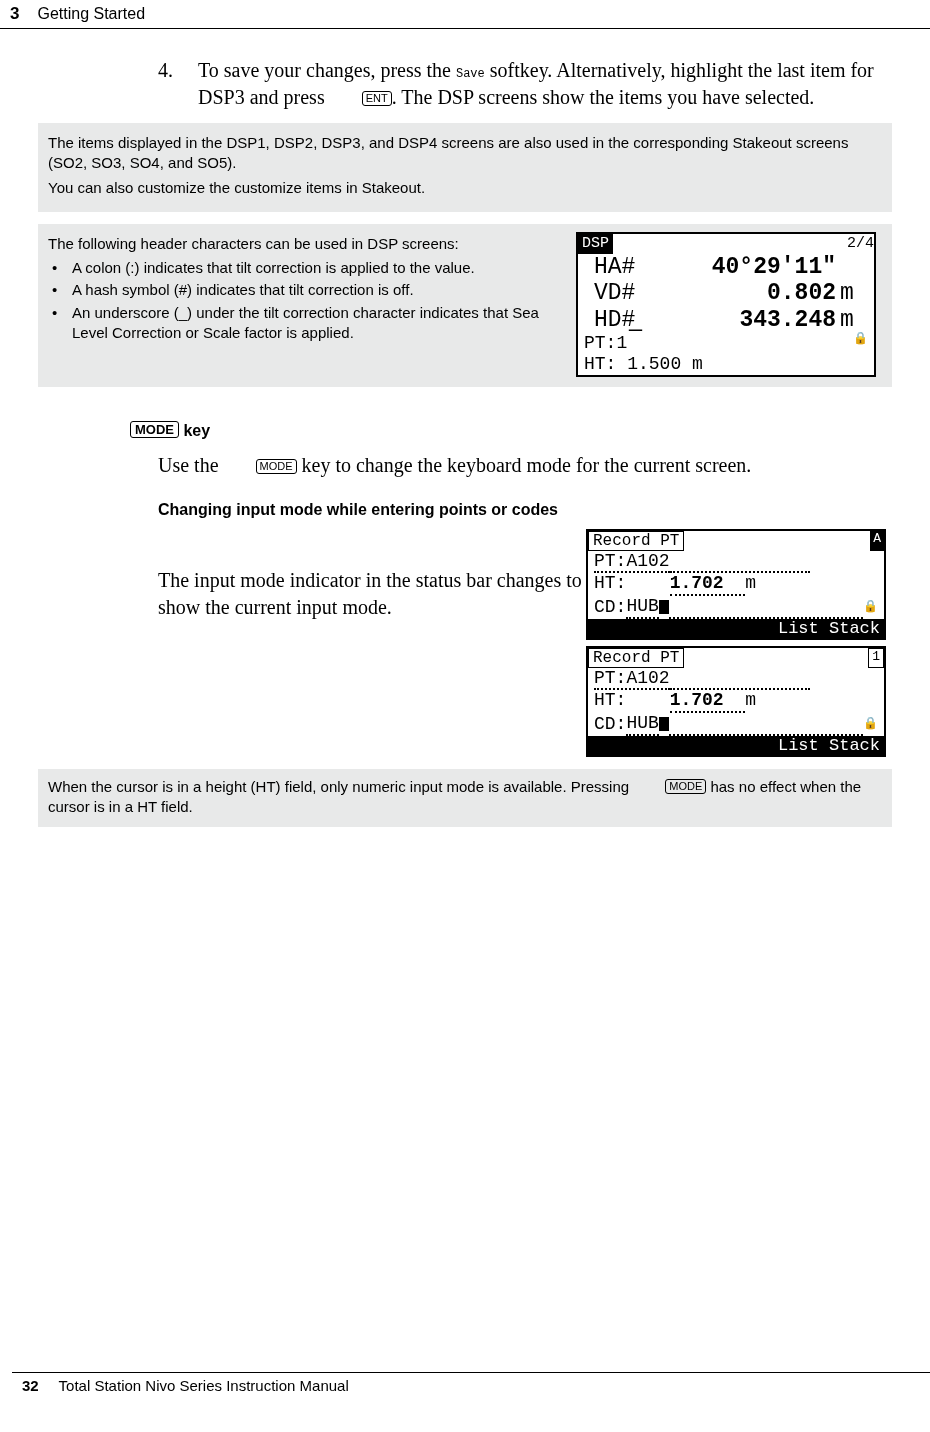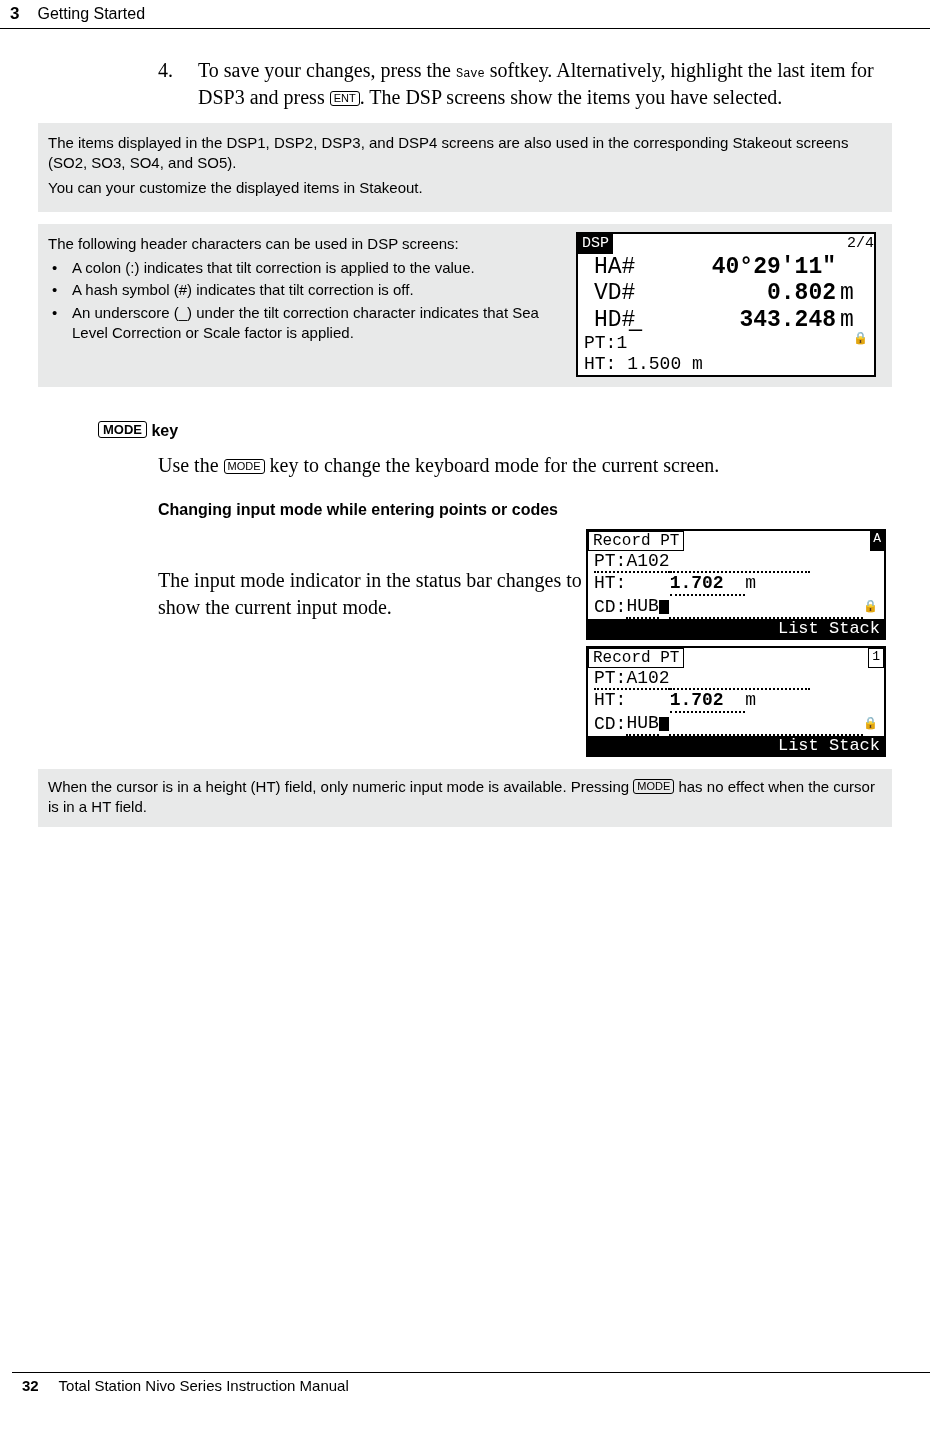--- a/index.html
+++ b/index.html
@@ -49,20 +49,21 @@
   }
   .keycap {
     display: inline-block;
     border: 1px solid #000;
     border-radius: 3px;
     font-family: Arial, sans-serif;
     font-size: 11px;
     padding: 0 3px;
     line-height: 1.2;
     vertical-align: 2px;
+    margin-left: 32px;
   }
   .keycap-big {
     font-size: 13px;
     padding: 0 4px;
   }
   .note-box {
     background: #e8e9e9;
     margin: 12px 0;
     padding: 8px 10px 10px 10px;
     font-size: 15px;
@@ -205,21 +206,21 @@
 
     <div class="step">
       <div class="step-num">4.</div>
       <div>
         <span>To save your changes, press the </span><span class="inline-code">Save</span><span> softkey. Alternatively, highlight the last item for DSP3 and press </span><span class="keycap">ENT</span><span>. The DSP screens show the items you have selected.</span>
       </div>
     </div>
 
     <div class="note-box">
       <p>The items displayed in the DSP1, DSP2, DSP3, and DSP4 screens are also used in the corresponding Stakeout screens (SO2, SO3, SO4, and SO5).</p>
-      <p>You can your customize the displayed items in Stakeout.</p>
+      <p>You can also customize the customize items in Stakeout.</p>
     </div>
 
     <div class="note-box">
       <div class="hc-flex">
         <div class="hc-txt">
           <p>The following header characters can be used in DSP screens:</p>
           <ul class="bullets">
             <li>A colon (:) indicates that tilt correction is applied to the value.</li>
             <li>A hash symbol (#) indicates that tilt correction is off.</li>
             <li>An underscore (_) under the tilt correction character indicates that Sea Level Correction or Scale factor is applied.</li>

